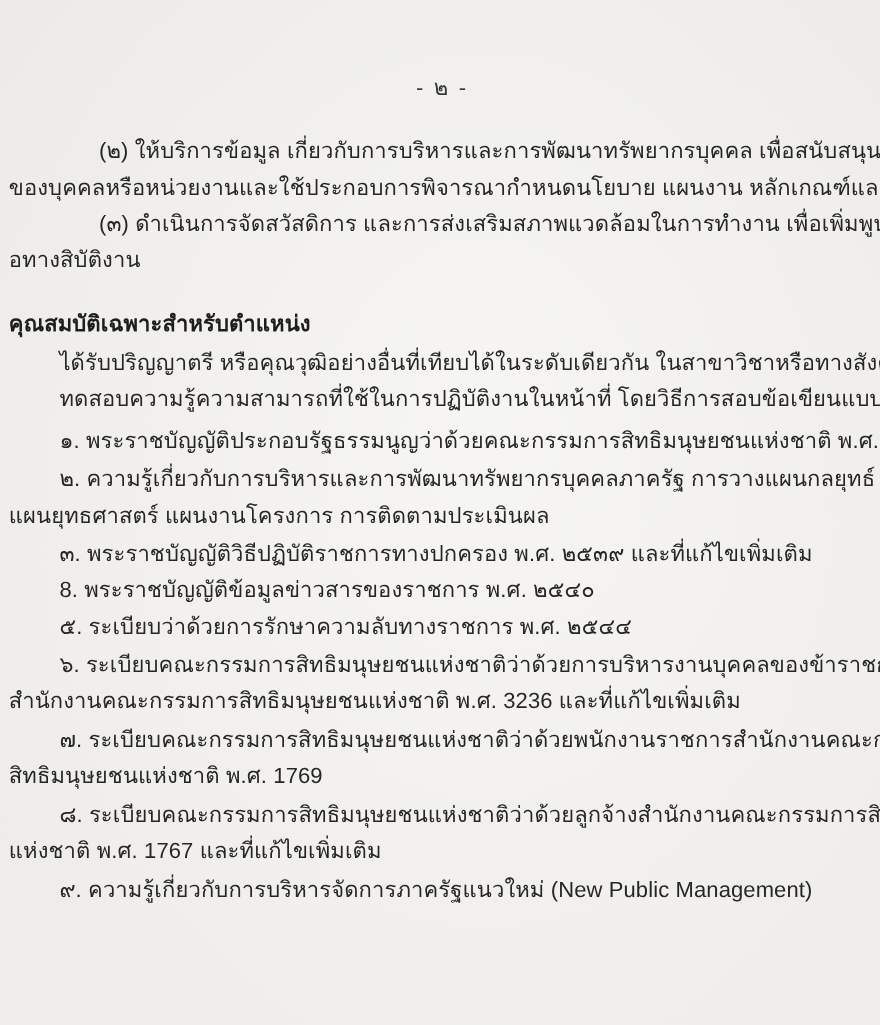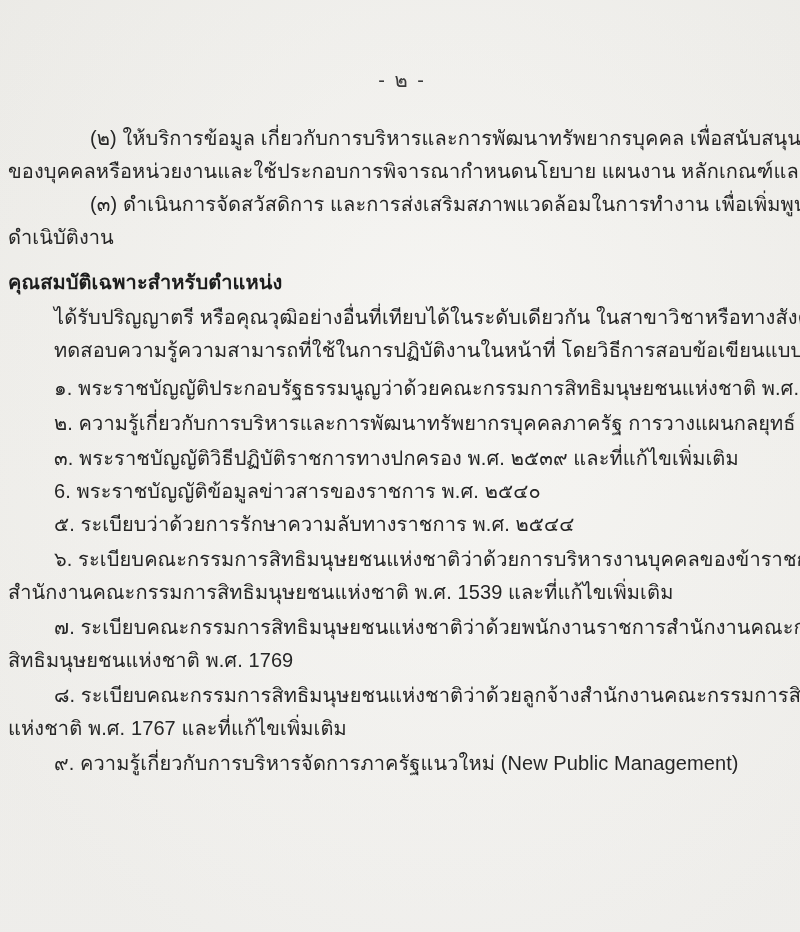--- a/index.html
+++ b/index.html
@@ -35,49 +35,50 @@
     font-size: 20px;
   }
   .line {
     line-height: 33px;
     white-space: nowrap;
     letter-spacing: 0.1px;
   }
   .indent-lg { text-indent: 82px; }
   .indent-md { text-indent: 46px; }
   .bold { font-weight: 700; color: #1d1d1d; }
-  .sp8 { margin-top: 12px; }
+  .sp8 { margin-top: 25px; }
   .sp5 { margin-top: 5px; }
   .sp2 { margin-top: 2px; }
 </style>
 </head>
 <body>
 
 <div class="page">
 
   <div class="page-number">- ๒ -</div>
 
   <div class="doc">
     <div class="line indent-lg">(๒)  ให้บริการข้อมูล เกี่ยวกับการบริหารและการพัฒนาทรัพยากรบุคคล เพื่อสนับสนุนภารกิจ</div>
     <div class="line">ของบุคคลหรือหน่วยงานและใช้ประกอบการพิจารณากำหนดนโยบาย แผนงาน หลักเกณฑ์และมาตรการต่าง ๆ</div>
     <div class="line indent-lg">(๓)  ดำเนินการจัดสวัสดิการ และการส่งเสริมสภาพแวดล้อมในการทำงาน เพื่อเพิ่มพูนประสิทธิภาพ</div>
-    <div class="line">ดำเนิบัติงาน</div>
+    <div class="line">อทางสิบัติงาน</div>
 
     <div class="line bold sp8">คุณสมบัติเฉพาะสำหรับตำแหน่ง</div>
     <div class="line indent-md sp2">ได้รับปริญญาตรี หรือคุณวุฒิอย่างอื่นที่เทียบได้ในระดับเดียวกัน ในสาขาวิชาหรือทางสังคมศาสตร์</div>
 
     <div class="line indent-md">ทดสอบความรู้ความสามารถที่ใช้ในการปฏิบัติงานในหน้าที่ โดยวิธีการสอบข้อเขียนแบบปรนัย (คะแนนเต็ม</div>
 
     <div class="line indent-md sp5">๑. พระราชบัญญัติประกอบรัฐธรรมนูญว่าด้วยคณะกรรมการสิทธิมนุษยชนแห่งชาติ พ.ศ. ๒๕๖๐</div>
     <div class="line indent-md sp2">๒. ความรู้เกี่ยวกับการบริหารและการพัฒนาทรัพยากรบุคคลภาครัฐ การวางแผนกลยุทธ์ การจัดทำ</div>
+    <div class="line">แผนยุทธศาสตร์ แผนงานโครงการ การติดตามประเมินผล</div>
     <div class="line indent-md sp2">๓. พระราชบัญญัติวิธีปฏิบัติราชการทางปกครอง พ.ศ. ๒๕๓๙ และที่แก้ไขเพิ่มเติม</div>
-    <div class="line indent-md">6. พระราชบัญญัติข้อมูลข่าวสารของราชการ พ.ศ. ๒๕๔๐</div>
+    <div class="line indent-md">8. พระราชบัญญัติข้อมูลข่าวสารของราชการ พ.ศ. ๒๕๔๐</div>
     <div class="line indent-md">๕. ระเบียบว่าด้วยการรักษาความลับทางราชการ พ.ศ. ๒๕๔๔</div>
     <div class="line indent-md sp2">๖. ระเบียบคณะกรรมการสิทธิมนุษยชนแห่งชาติว่าด้วยการบริหารงานบุคคลของข้าราชการ</div>
-    <div class="line">สำนักงานคณะกรรมการสิทธิมนุษยชนแห่งชาติ พ.ศ. 1539 และที่แก้ไขเพิ่มเติม</div>
+    <div class="line">สำนักงานคณะกรรมการสิทธิมนุษยชนแห่งชาติ พ.ศ. 3236 และที่แก้ไขเพิ่มเติม</div>
     <div class="line indent-md sp2">๗. ระเบียบคณะกรรมการสิทธิมนุษยชนแห่งชาติว่าด้วยพนักงานราชการสำนักงานคณะกรรมการ</div>
     <div class="line">สิทธิมนุษยชนแห่งชาติ พ.ศ. 1769</div>
     <div class="line indent-md sp2">๘. ระเบียบคณะกรรมการสิทธิมนุษยชนแห่งชาติว่าด้วยลูกจ้างสำนักงานคณะกรรมการสิทธิมนุษยชน</div>
     <div class="line">แห่งชาติ พ.ศ. 1767 และที่แก้ไขเพิ่มเติม</div>
     <div class="line indent-md sp2">๙. ความรู้เกี่ยวกับการบริหารจัดการภาครัฐแนวใหม่ (New Public Management)</div>
   </div>
 
 </div>
 
 </body></html>

